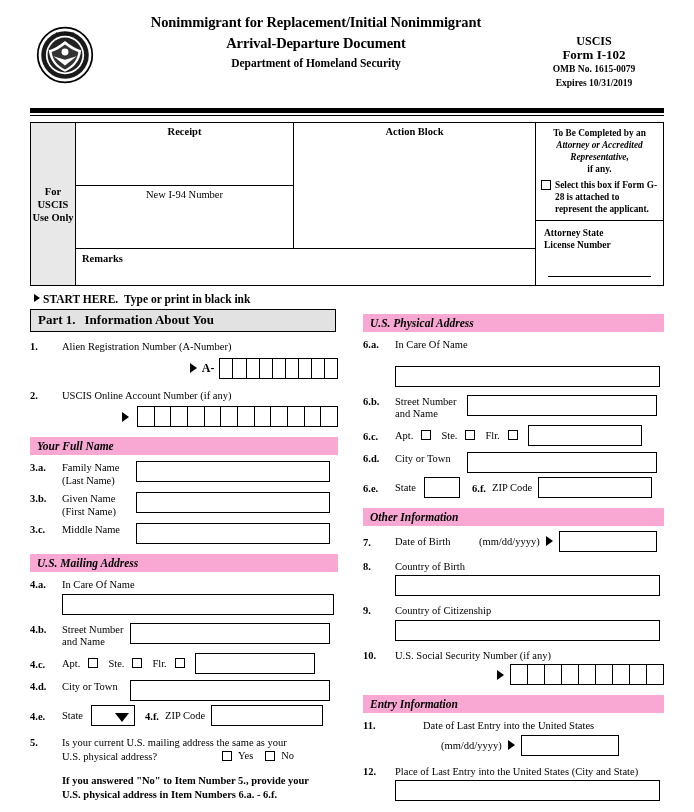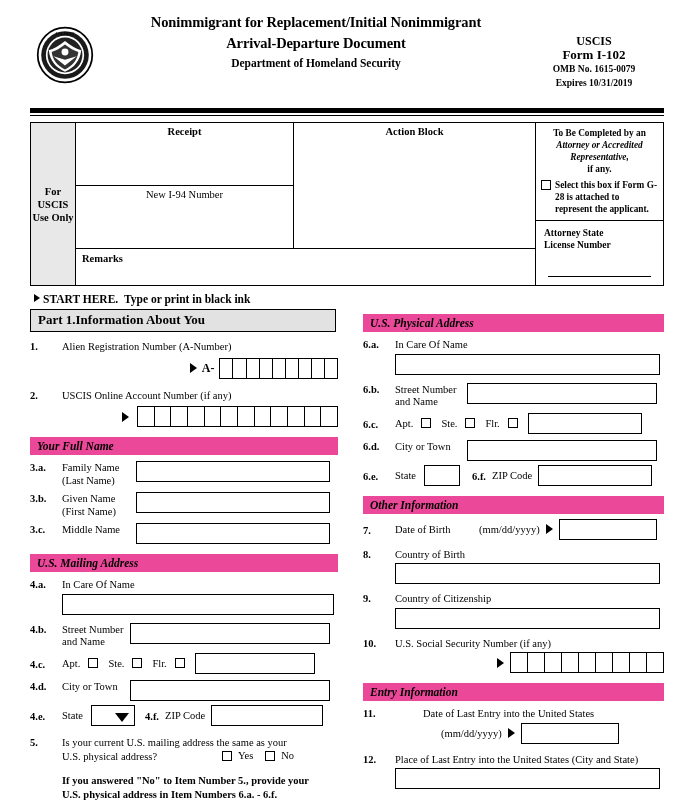--- a/index.html
+++ b/index.html
@@ -221,42 +221,42 @@
   
   .part-bar {
     width: 306px;
     border: 1.3px solid #000;
     background: #e2e2e2;
     box-sizing: border-box;
     padding: 2px 0 3px 7px;
     font-size: 13px;
     font-weight: bold;
   }
-  .part-bar .pnum { }
+  .part-bar .pnum { margin-right: 9px; }
 
   
   .cols {
     position: relative;
     margin-top: 7px;
   }
   .col-left {
     position: absolute;
     left: 0;
     top: 0;
     width: 308px;
   }
   .col-right {
     position: absolute;
     left: 333px;
     top: -25px;
     width: 301px;
   }
 
   .sec-bar {
-    background: #ec4899;
+    background: #f9a8d4;
     padding: 3px 0 3px 7px;
     font-size: 11.5px;
     font-weight: bold;
     font-style: italic;
     margin-bottom: 5px;
   }
 
   .row {
     display: flex;
     align-items: flex-start;
@@ -563,21 +563,21 @@
       <div class="para" style="margin:10px 0 0 32px;">
         <span>If you answered "No" to Item Number 5., provide your</span><br>
         <span>U.S. physical address in Item Numbers 6.a. - 6.f.</span>
       </div>
     </div>
 
     <div class="col-right">
 
       <div class="sec-bar">U.S. Physical Address</div>
 
-      <div class="row" style="margin-bottom:2px;">
+      <div class="row" style="margin-bottom:14px;">
         <div class="num">6.a.</div>
         <div class="lbl">In Care Of Name</div>
       </div>
       <div class="box" style="width:265px;margin:0 0 7px 32px;"></div>
 
       <div class="row">
         <div class="num">6.b.</div>
         <div class="lbl" style="width:72px;">
           <span>Street Number</span><br>
           <span>and Name</span>

